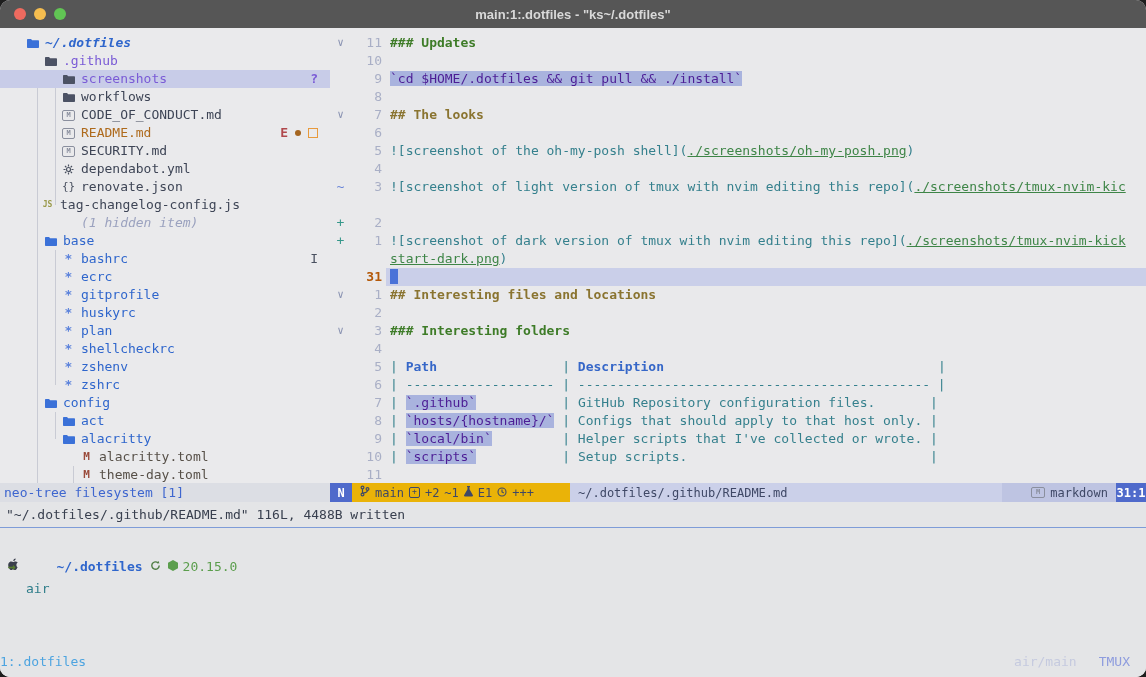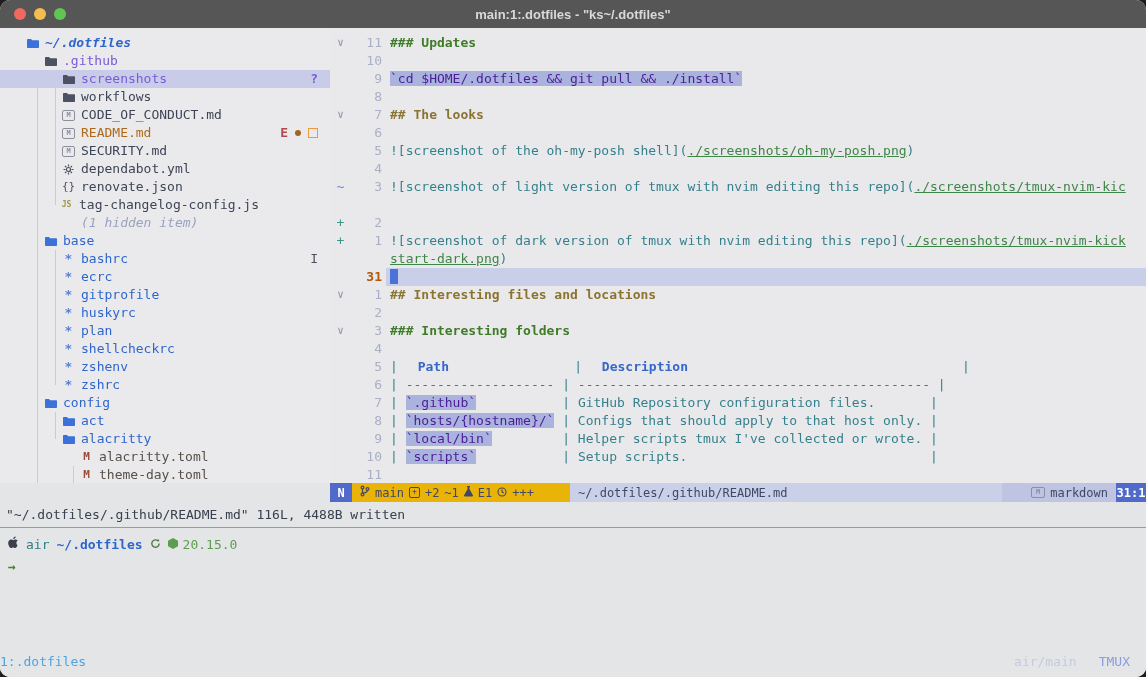--- a/index.html
+++ b/index.html
@@ -51,41 +51,41 @@
   .num.cur{color:#B4590A;font-weight:bold;}
   .etext{position:absolute;left:60px;right:0;}
   .curband{position:absolute;left:56px;right:0;top:0;height:18px;background:#CACFE9;}
   .cursor{display:inline-block;width:8px;height:15px;background:#4A72D8;vertical-align:text-bottom;}
   .s-body{color:var(--body-text);}
   .s-link{color:var(--link);text-decoration:underline;}
   .s-h2{color:var(--heading2);font-weight:bold;}
   .s-h3{color:var(--heading3);font-weight:bold;}
   .s-code{color:#4c1d95;background:var(--inline-code-bg);}
   .s-pipe{color:var(--body-text);}
-  .s-thead{color:#3667C8;font-weight:bold;margin-left:12px;}
+  .s-thead{color:#3667C8;font-weight:bold;}
   .s-plain{color:var(--body-text);}
   
   #neotree-status{position:absolute;top:455px;left:0;width:330px;height:19px;background:#DCDEE4;
                   color:#3E66CF;display:flex;align-items:center;padding-left:4px;box-sizing:border-box;}
   #lualine{position:absolute;top:455px;left:330px;right:0;height:19px;display:flex;font-size:12px;color:#3F4866;}
   .seg{display:flex;align-items:center;}
   .seg.mode{width:22px;justify-content:center;background:var(--mode-box);color:#fff;font-weight:bold;}
   .seg.git{width:218px;background:#eab308;gap:5px;padding-left:8px;box-sizing:border-box;}
   .seg.path{width:432px;background:#CBD0E9;padding-left:8px;box-sizing:border-box;}
   .seg.ft{flex:1;background:#BEC4E2;justify-content:flex-end;gap:5px;padding-right:8px;}
   .seg.pos{width:30px;background:var(--mode-box);color:#fff;font-weight:bold;justify-content:center;}
   .diffbox{width:9px;height:9px;border:1px solid #3F4866;border-radius:2px;font-size:8px;line-height:8px;
            text-align:center;color:#3F4866;}
   
   #cmdline{position:absolute;top:474px;left:0;right:0;height:25px;background:#E4E5E7;color:#39404F;
            display:flex;align-items:center;padding-left:6px;box-sizing:border-box;}
   #pane-divider{position:absolute;top:499px;left:0;right:0;height:1px;background:#7E9CD8;}
   #shell{position:absolute;top:500px;left:0;right:0;bottom:30px;background:#E4E5E7;}
   .promptline{position:absolute;top:8px;left:8px;display:flex;align-items:center;gap:7px;}
-  .p-host{color:#2E7D8A;} .p-cwd{color:#2F66CC;font-weight:bold;}
+  .p-host{color:#2E7D8A;margin-top:44px;} .p-cwd{color:#2F66CC;font-weight:bold;}
   .p-node{color:#5B9E4D;display:flex;align-items:center;gap:5px;}
   .arrowline{position:absolute;top:30px;left:8px;color:#567D2E;font-weight:bold;}
   #tmuxbar{position:absolute;left:0;right:0;bottom:0;height:30px;background:#E4E5E7;
            display:flex;align-items:center;}
   #tmux-window{color:#4DA4E0;}
   #tmux-right{margin-left:auto;display:flex;gap:22px;padding-right:16px;}
   #tmux-session{color:#C5CADF;} #tmux-badge{color:#8E9CDE;}
 </style>
 </head>
 <body>
@@ -123,21 +123,21 @@
           <div class="trow" style="top: 78px; padding-left: 62px;"><span class="ticon"><span class="icon-mdbox">M</span></span><span class="lbl default">CODE_OF_CONDUCT.md</span></div>
           <div class="trow" style="top: 96px; padding-left: 62px;"><span class="ticon"><span class="icon-mdbox">M</span></span><span class="lbl orange">README.md</span><span class="badges"><span class="b-e">E</span><span class="b-dot"></span><span class="b-square"></span></span></div>
           <div class="trow" style="top: 114px; padding-left: 62px;"><span class="ticon"><span class="icon-mdbox">M</span></span><span class="lbl default">SECURITY.md</span></div>
           <div class="trow" style="top: 132px; padding-left: 62px;"><span class="ticon"><svg width="11" height="11" viewBox="0 0 11 11">
                 <g stroke="#4A5160" stroke-width="1.2" fill="none">
                   <circle cx="5.5" cy="5.5" r="2"></circle>
                   <path d="M5.5 .5v2M5.5 8.5v2M.5 5.5h2M8.5 5.5h2M2 2l1.4 1.4M7.6 7.6 9 9M9 2 7.6 3.4M3.4 7.6 2 9"></path>
                 </g>
               </svg></span><span class="lbl default">dependabot.yml</span></div>
           <div class="trow" style="top: 150px; padding-left: 62px;"><span class="ticon"><span class="icon-braces">{}</span></span><span class="lbl default">renovate.json</span></div>
-          <div class="trow" style="top: 168px; padding-left: 60px; text-align: right;"><span class="ticon"><span class="icon-js">JS</span></span><span class="lbl default">tag-changelog-config.js</span></div>
+          <div class="trow" style="top: 168px; padding-left: 41px; text-align: right;"><span class="ticon"><span class="icon-js">JS</span></span><span class="lbl default">tag-changelog-config.js</span></div>
           <div class="trow" style="top: 186px; padding-left: 62px;"><span class="ticon"></span><span class="lbl hidden">(1 hidden item)</span></div>
           <div class="trow" style="top: 204px; padding-left: 44px;"><span class="ticon"><svg width="12" height="10" viewBox="0 0 12 10">
                 <path fill="#3B71D8" d="M0 2c0-.6.4-1 1-1h3l1.2 1.2H11c.6 0 1 .4 1 1V9c0 .6-.4 1-1 1H1c-.6 0-1-.4-1-1z"></path>
               </svg></span><span class="lbl dir-blue">base</span></div>
           <div class="trow" style="top: 222px; padding-left: 62px;"><span class="ticon"><span class="icon-star">*</span></span><span class="lbl dotfile">bashrc</span><span class="badges"><span class="b-ibeam">I</span></span></div>
           <div class="trow" style="top: 240px; padding-left: 62px;"><span class="ticon"><span class="icon-star">*</span></span><span class="lbl dotfile">ecrc</span></div>
           <div class="trow" style="top: 258px; padding-left: 62px;"><span class="ticon"><span class="icon-star">*</span></span><span class="lbl dotfile">gitprofile</span></div>
           <div class="trow" style="top: 276px; padding-left: 62px;"><span class="ticon"><span class="icon-star">*</span></span><span class="lbl dotfile">huskyrc</span></div>
           <div class="trow" style="top: 294px; padding-left: 62px;"><span class="ticon"><span class="icon-star">*</span></span><span class="lbl dotfile">plan</span></div>
           <div class="trow" style="top: 312px; padding-left: 62px;"><span class="ticon"><span class="icon-star">*</span></span><span class="lbl dotfile">shellcheckrc</span></div>
@@ -172,25 +172,28 @@
         <div class="eline" style="top: 222px;"><span class="etext"><span class="s-link">start-dark.png</span><span class="s-body">)</span></span></div>
         <div class="eline" style="top: 240px;"><span class="curband"></span><span class="num cur">31</span><span class="etext"><span class="cursor"></span></span></div>
         <div class="eline" style="top: 258px;"><span class="gut fold">∨</span><span class="num">1</span><span class="etext"><span class="s-h2">## Interesting files and locations</span></span></div>
         <div class="eline" style="top: 276px;"><span class="num">2</span><span class="etext"></span></div>
         <div class="eline" style="top: 294px;"><span class="gut fold">∨</span><span class="num">3</span><span class="etext"><span class="s-h3">### Interesting folders</span></span></div>
         <div class="eline" style="top: 312px;"><span class="num">4</span><span class="etext"></span></div>
         <div class="eline" style="top: 330px;"><span class="num">5</span><span class="etext"><span class="s-pipe">| </span><span class="s-thead">Path</span><span class="s-plain">               </span><span class="s-pipe"> | </span><span class="s-thead">Description</span><span class="s-plain">                                  </span><span class="s-pipe"> |</span></span></div>
         <div class="eline" style="top: 348px;"><span class="num">6</span><span class="etext"><span class="s-pipe">| ------------------- | --------------------------------------------- |</span></span></div>
         <div class="eline" style="top: 366px;"><span class="num">7</span><span class="etext"><span class="s-pipe">| </span><span class="s-code">`.github`</span><span class="s-plain">          </span><span class="s-pipe"> | </span><span class="s-body">GitHub Repository configuration files.</span><span class="s-plain">      </span><span class="s-pipe"> |</span></span></div>
         <div class="eline" style="top: 384px;"><span class="num">8</span><span class="etext"><span class="s-pipe">| </span><span class="s-code">`hosts/{hostname}/`</span><span class="s-pipe"> | </span><span class="s-body">Configs that should apply to that host only.</span><span class="s-pipe"> |</span></span></div>
-        <div class="eline" style="top: 402px;"><span class="num">9</span><span class="etext"><span class="s-pipe">| </span><span class="s-code">`local/bin`</span><span class="s-plain">        </span><span class="s-pipe"> | </span><span class="s-body">Helper scripts tmux I've collected or wrote.</span><span class="s-pipe"> |</span></span></div>
+        <div class="eline" style="top: 402px;"><span class="num">9</span><span class="etext"><span class="s-pipe">| </span><span class="s-code">`local/bin`</span><span class="s-plain">        </span><span class="s-pipe"> | </span><span class="s-body">Helper scripts that I've collected or wrote.</span><span class="s-pipe"> |</span></span></div>
         <div class="eline" style="top: 420px;"><span class="num">10</span><span class="etext"><span class="s-pipe">| </span><span class="s-code">`scripts`</span><span class="s-plain">          </span><span class="s-pipe"> | </span><span class="s-body">Setup scripts.</span><span class="s-plain">                              </span><span class="s-pipe"> |</span></span></div>
         <div class="eline" style="top: 438px;"><span class="num">11</span><span class="etext"></span></div>
       </div>
 
+    <div id="neotree-status">
+      <span>neo-tree filesystem [1]</span>
+    </div>
 
     <div id="lualine">
       <div class="seg mode">
         <span>N</span>
       </div>
       <div class="seg git">
         <span><svg width="10" height="12" viewBox="0 0 10 12">
               <g fill="none" stroke="#3F4866" stroke-width="1.2">
                 <circle cx="2.5" cy="2.5" r="1.4"></circle>
                 <circle cx="2.5" cy="9.5" r="1.4"></circle>

